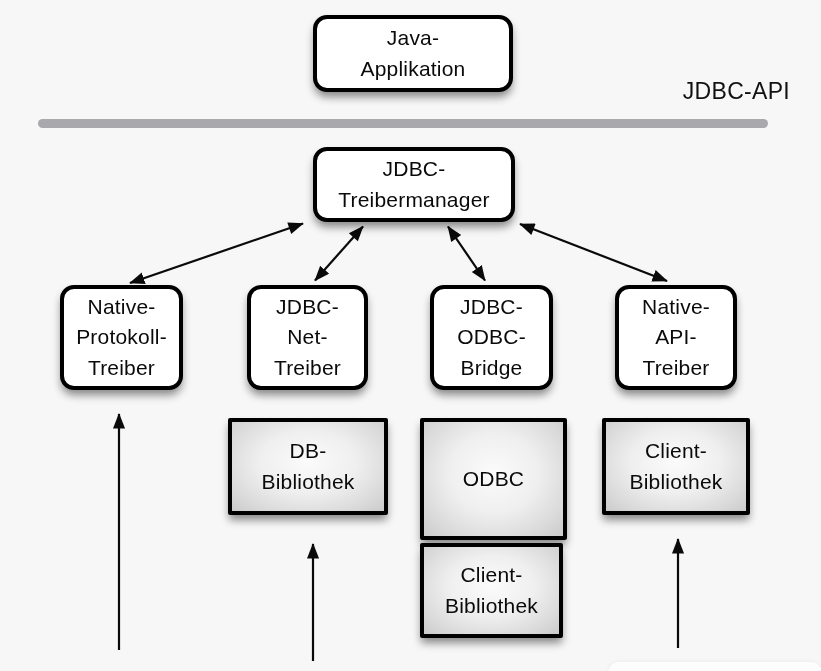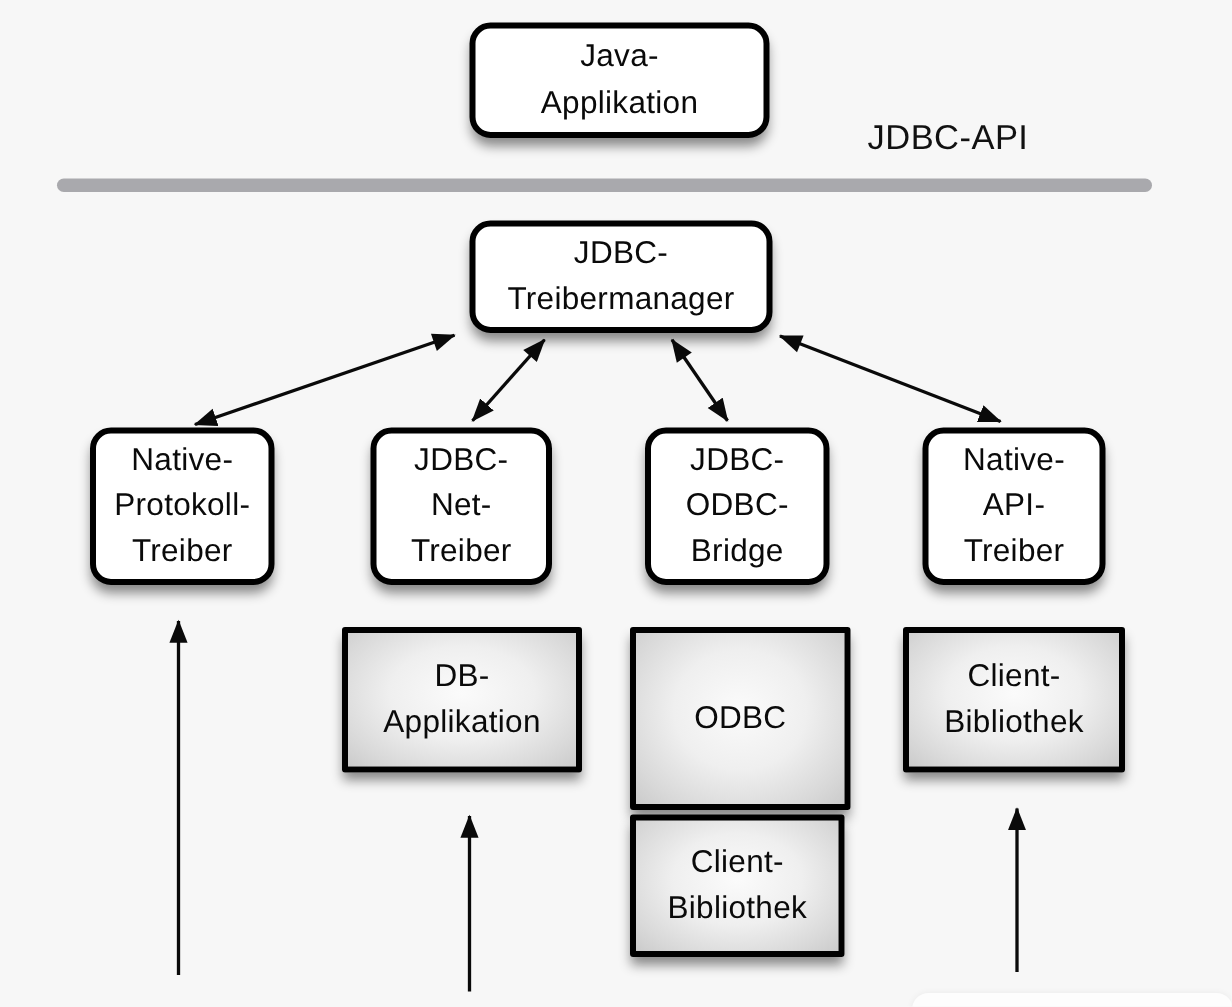--- a/index.html
+++ b/index.html
@@ -45,23 +45,23 @@
   }
   .divider {
     position: absolute;
     left: 38px; top: 119px;
     width: 730px; height: 9px;
     border-radius: 5px;
     background: #a9a9ad;
   }
   .api-label {
     position: absolute;
-    left: 528px; top: 78px;
+    left: 582px; top: 78px;
     width: 208px;
-    text-align: center;
+    text-align: right;
     font-size: 23px;
     letter-spacing: 0.3px;
     color: #111;
   }
   .peek-box {
     position: absolute;
     left: 608px; top: 662px;
     width: 214px; height: 22px;
     background: #fdfdfd;
     border-radius: 12px;
@@ -125,21 +125,21 @@
   </div>
 
   <div class="node rounded" style="left:615px; top:285px; width:122px; height:105px;">
     <span class="node-label">Native-
 API-
 Treiber</span>
   </div>
 
   <div class="node gray" style="left:228px; top:418px; width:160px; height:97px;">
     <span class="node-label">DB-
-Applikation</span>
+Bibliothek</span>
   </div>
 
   <div class="node gray" style="left:420px; top:418px; width:147px; height:122px;">
     <span class="node-label">ODBC</span>
   </div>
 
   <div class="node gray" style="left:602px; top:418px; width:148px; height:97px;">
     <span class="node-label">Client-
 Bibliothek</span>
   </div>

